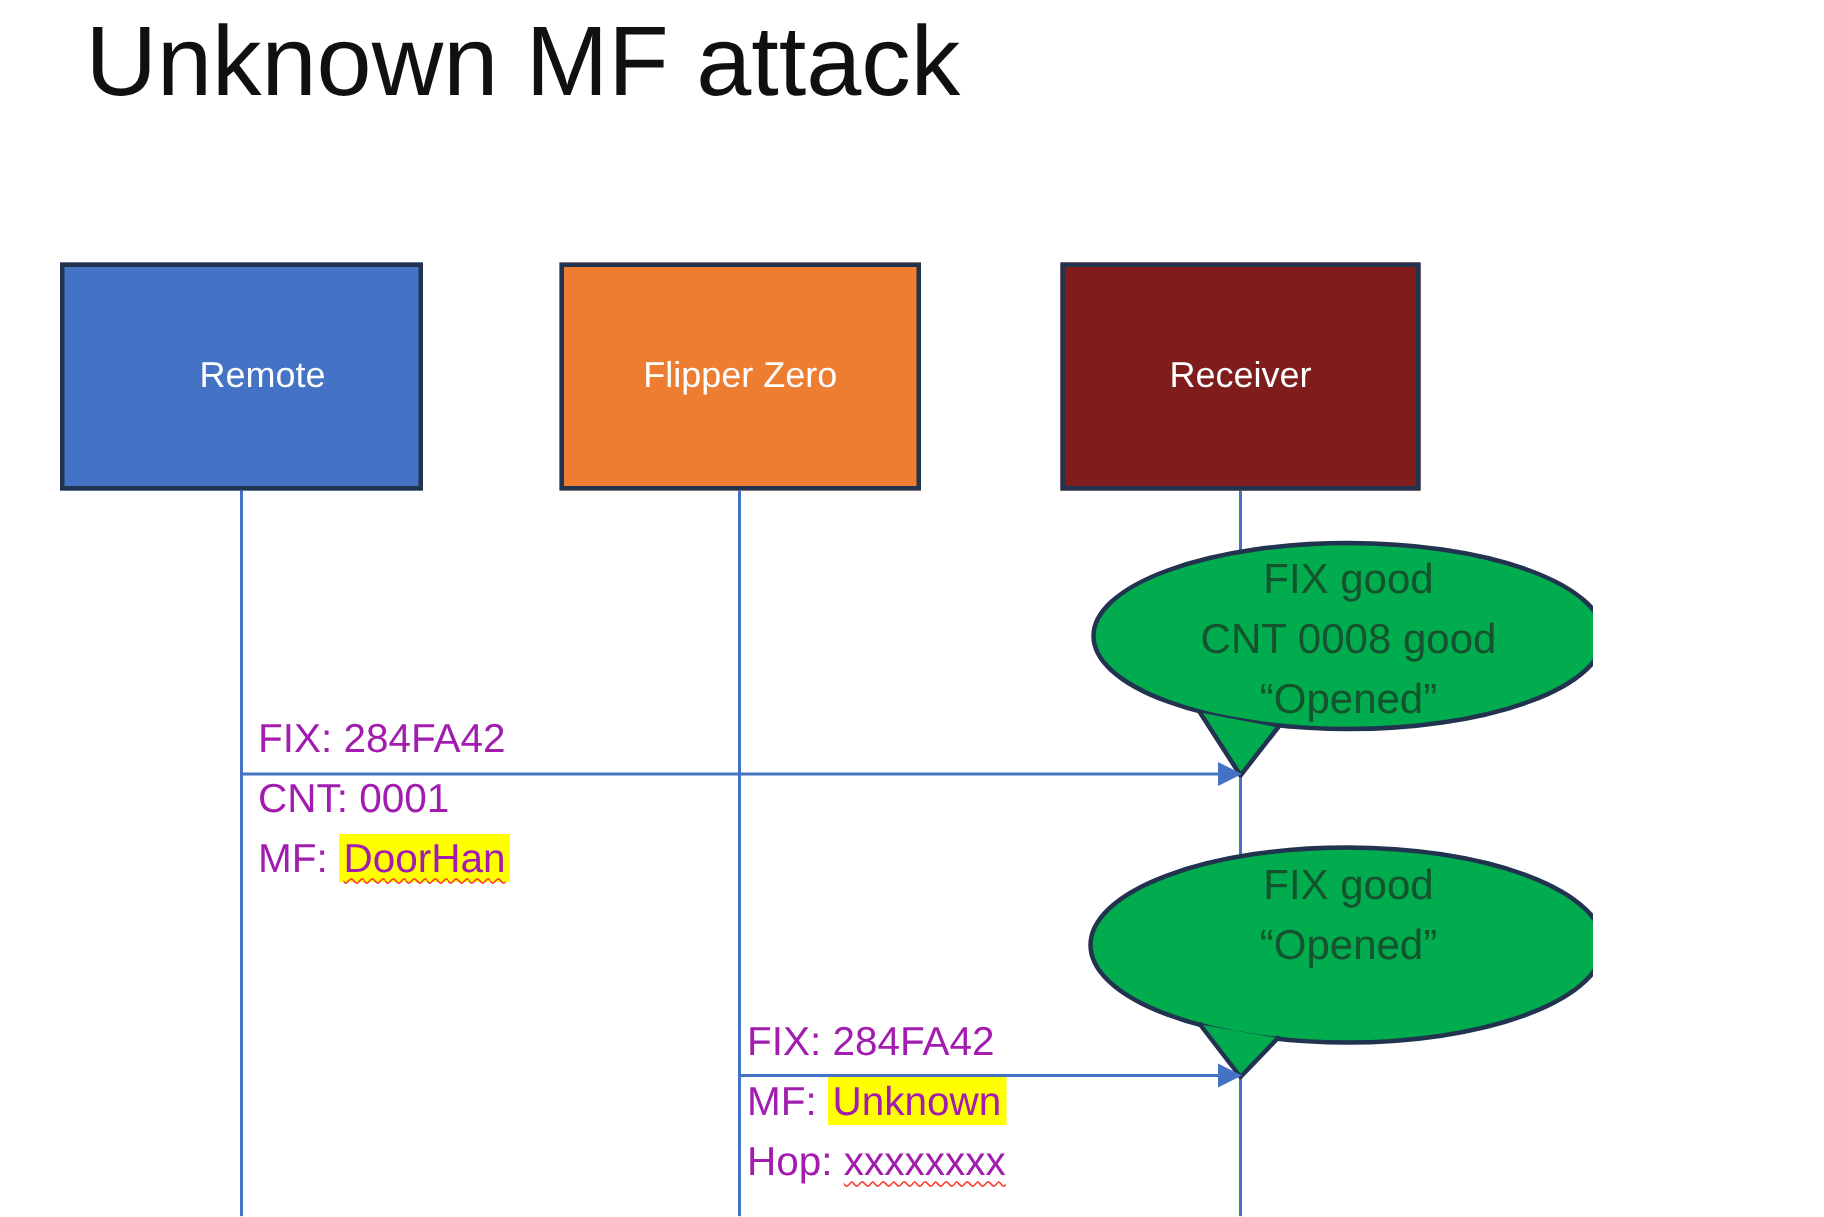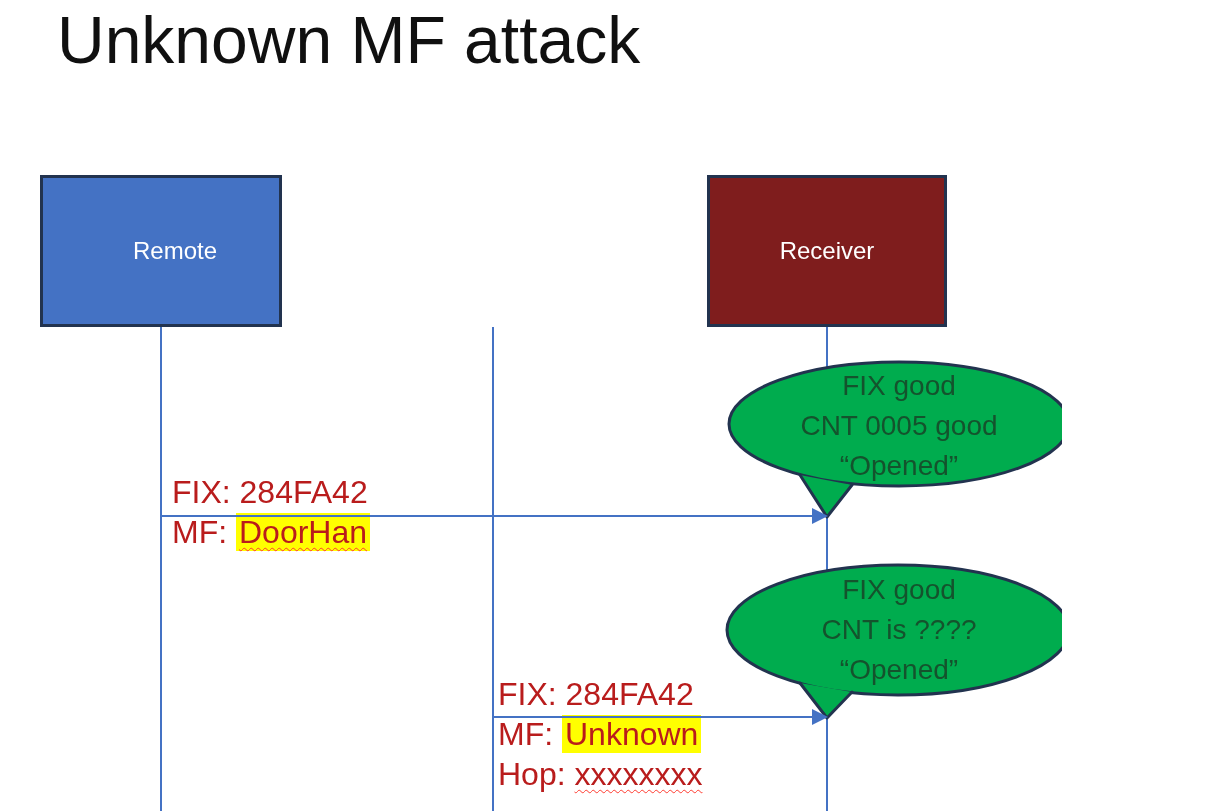--- a/index.html
+++ b/index.html
@@ -34,21 +34,21 @@
   #arrow2 { left:493px; top:716px; width:320px; }
   .arrow-head {
     position:absolute; width:0; height:0;
     border-top:8px solid transparent; border-bottom:8px solid transparent;
     border-left:16px solid #4472C4;
   }
   #head1 { left:812px; top:508px; }
   #head2 { left:812px; top:709px; }
 
   
-  .msg { position:absolute; font-size:32px; line-height:40px; color:#b91c1c; white-space:nowrap; }
+  .msg { position:absolute; font-size:27px; line-height:40px; color:#a21caf; white-space:nowrap; }
   #msg1 { left:172px; top:472px; }
   #msg2 { left:498px; top:674px; }
   .hl { background:#FFFF00; padding:1px 3px; }
   .squiggle {
     text-decoration-line:underline; text-decoration-style:wavy;
     text-decoration-color:#FF3B30; text-decoration-thickness:1px;
     text-underline-offset:4px;
   }
 
   
@@ -69,27 +69,33 @@
 
   <h1 class="title">Unknown MF attack</h1>
 
   <div class="lifeline" id="life-remote"></div>
   <div class="lifeline" id="life-flipper"></div>
   <div class="lifeline" id="life-receiver"></div>
 
   <div class="actor" id="actor-remote">
     <span>Remote</span>
   </div>
+  <div class="actor" id="actor-flipper">
+    <span>Flipper Zero</span>
+  </div>
   <div class="actor" id="actor-receiver">
     <span>Receiver</span>
   </div>
 
   <div class="msg" id="msg1">
     <div>
       <span>FIX: 284FA42</span>
+    </div>
+    <div>
+      <span>CNT: 0001</span>
     </div>
     <div>
       <span>MF: </span><span class="hl squiggle">DoorHan</span>
     </div>
   </div>
 
   <div class="msg" id="msg2">
     <div>
       <span>FIX: 284FA42</span>
     </div>
@@ -101,32 +107,31 @@
     </div>
   </div>
 
   <svg class="bubble-svg" id="bubble1-svg" width="370" height="178" viewBox="0 0 370 178">
     <ellipse cx="184" cy="72" rx="170" ry="62" fill="#00AC4E" stroke="#22334F" stroke-width="3"></ellipse>
     <path d="M85,123 L112,165 L137,133 Z" fill="#00AC4E"></path>
     <path d="M85,123 L112,165 L137,133" fill="none" stroke="#22334F" stroke-width="3" stroke-linejoin="round" stroke-linecap="round"></path>
   </svg>
   <div class="bubble-text" id="bubble1-text">
     <div>FIX good</div>
-    <div>CNT 0005 good</div>
+    <div>CNT 0008 good</div>
     <div>“Opened”</div>
   </div>
 
   <svg class="bubble-svg" id="bubble2-svg" width="372" height="180" viewBox="0 0 372 180">
     <ellipse cx="185" cy="75" rx="171" ry="65" fill="#00AC4E" stroke="#22334F" stroke-width="3"></ellipse>
     <path d="M87,128 L114,163 L139,137 Z" fill="#00AC4E"></path>
     <path d="M87,128 L114,163 L139,137" fill="none" stroke="#22334F" stroke-width="3" stroke-linejoin="round" stroke-linecap="round"></path>
   </svg>
   <div class="bubble-text" id="bubble2-text">
     <div>FIX good</div>
-    <div>CNT is ????</div>
     <div>“Opened”</div>
   </div>
 
   <div class="arrow-line" id="arrow1"></div>
   <div class="arrow-head" id="head1"></div>
   <div class="arrow-line" id="arrow2"></div>
   <div class="arrow-head" id="head2"></div>
 
 </div>
 

